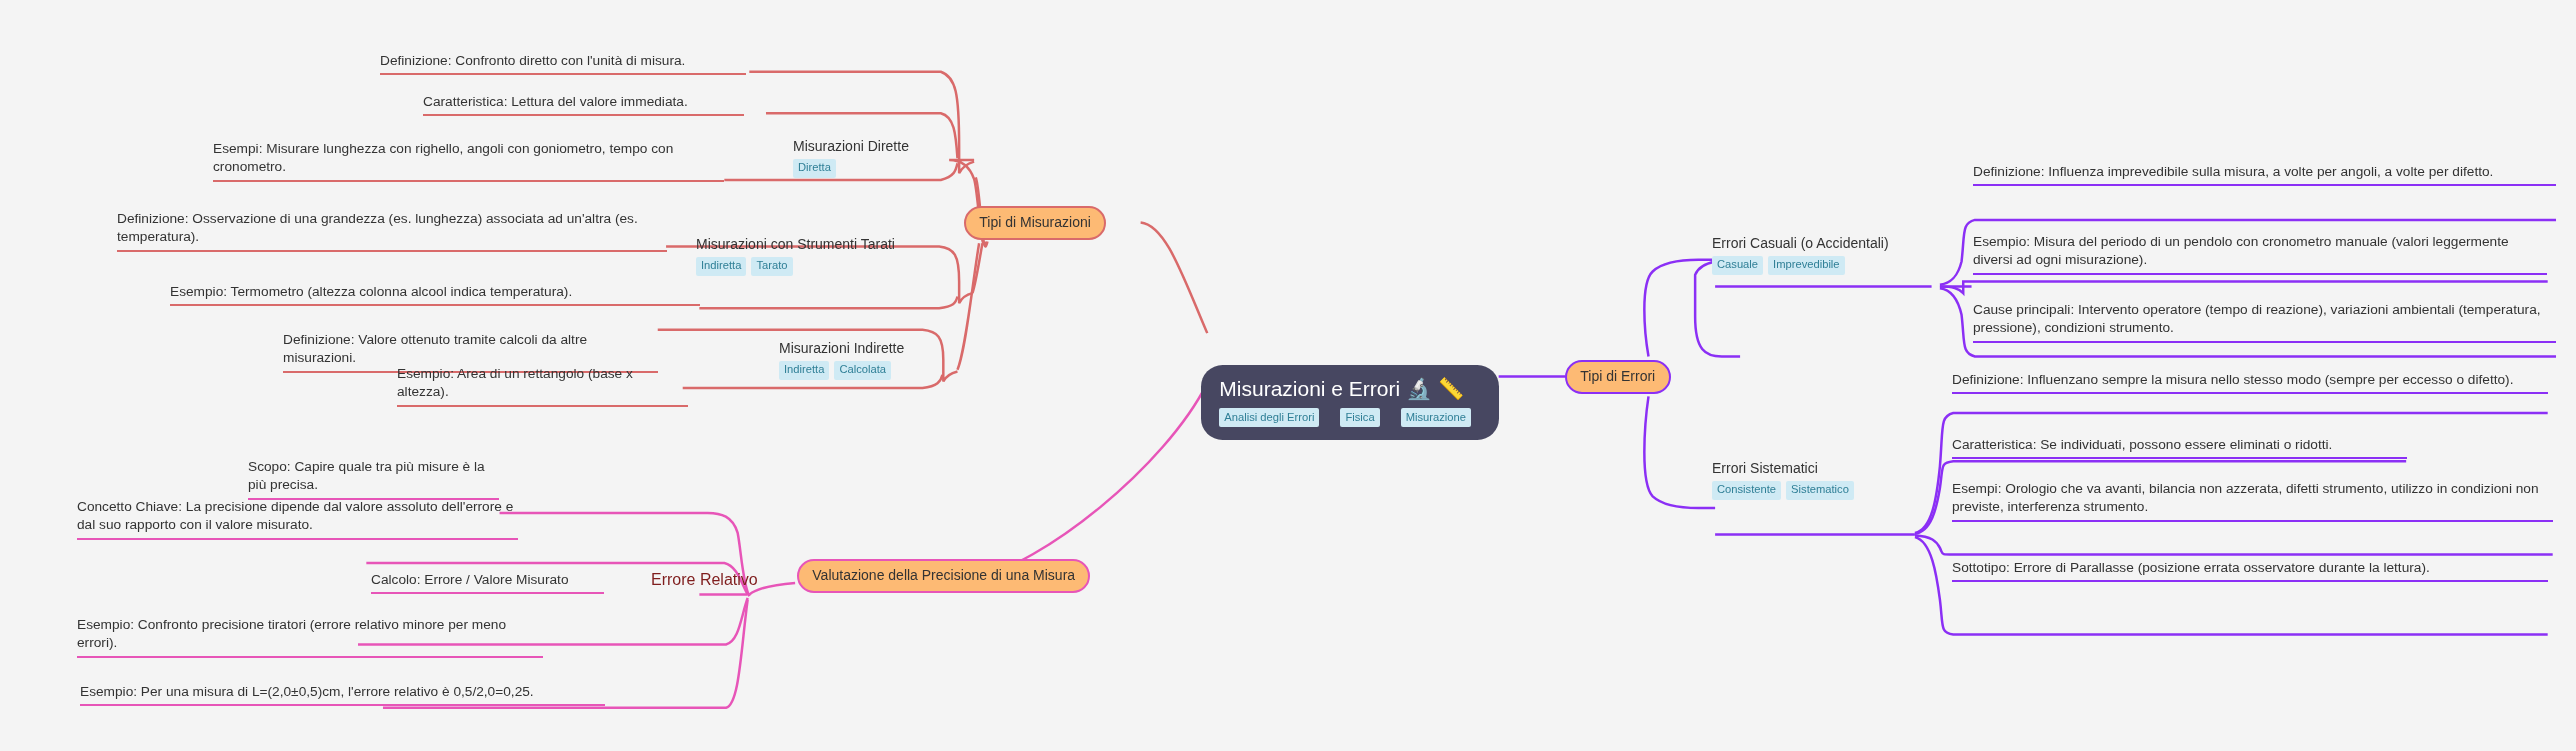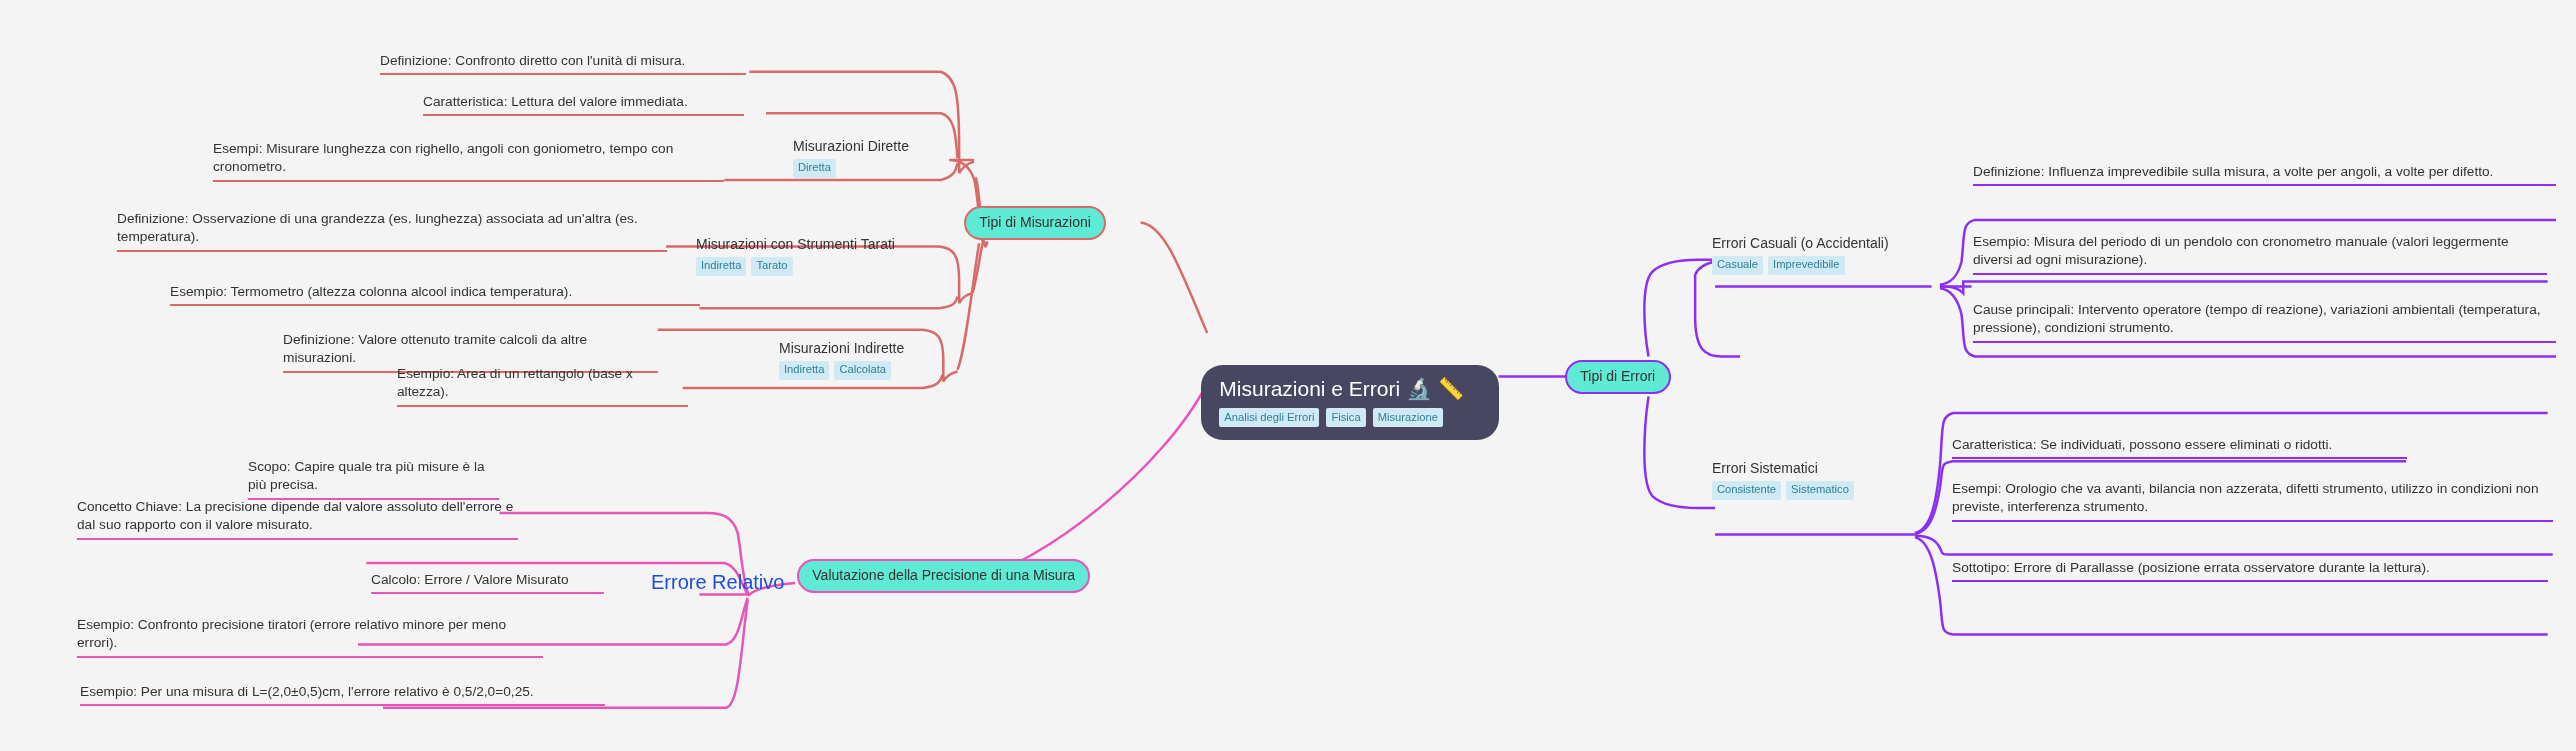--- a/index.html
+++ b/index.html
@@ -43,34 +43,34 @@
   .root-title {
     font-size: 21px;
     line-height: 1.15;
     color: #ffffff;
     white-space: nowrap;
     font-weight: 400;
   }
   .root-tags {
     margin-top: 7.5px;
     display: flex;
-    gap: 7px;
+    gap: 21px;
   }
   .tag {
     background: #cfeaf4;
     color: #2f7f96;
     font-size: 11.2px;
     line-height: 1;
     padding: 3.3px 5px 4.2px 5px;
     border-radius: 2px;
     white-space: nowrap;
   }
   
   .pill {
-    background: #5eead4;
+    background: #fdba74;
     border-radius: 18.3px;
     padding: 6.7px 13.3px 7.5px 13.3px;
     font-size: 14px;
     line-height: 1.1;
     white-space: nowrap;
     color: #333333;
   }
   .pill.red   { border: 2.5px solid #d96a6a; }
   .pill.pink  { border: 2.5px solid #e755b8; }
   .pill.purple{ border: 2.5px solid #8b2ff5; }
@@ -91,22 +91,22 @@
   .leaf {
     font-size: 13.7px;
     line-height: 1.35;
     color: #333333;
     padding-bottom: 3px;
   }
   .leaf.red    { border-bottom: 2.1px solid #d96a6a; }
   .leaf.pink   { border-bottom: 2.1px solid #e755b8; }
   .leaf.purple { border-bottom: 2.1px solid #8b2ff5; }
   .label-plain {
-    font-size: 20px;
-    color: #1d4ed8;
+    font-size: 16px;
+    color: #7f1d1d;
     white-space: nowrap;
   }
 </style>
 </head>
 <body>
 
 <div id="canvas">
 
   <svg class="links" viewBox="0 0 3094 903" xmlns="http://www.w3.org/2000/svg">
     <g fill="none" stroke-width="3">
@@ -260,20 +260,23 @@
     <span>Cause principali: Intervento operatore (tempo di reazione), variazioni ambientali (temperatura, pressione), condizioni strumento.</span>
   </div>
 
   <div class="node sub" style="left:1712px; top:460px;">
     <div class="sub-title">Errori Sistematici</div>
     <div class="sub-tags">
       <span class="tag">Consistente</span>
       <span class="tag">Sistematico</span>
     </div>
   </div>
+  <div class="node leaf purple" style="left:1952px; top:371px; width:596px;">
+    <span>Definizione: Influenzano sempre la misura nello stesso modo (sempre per eccesso o difetto).</span>
+  </div>
   <div class="node leaf purple" style="left:1952px; top:436px; width:455px;">
     <span>Caratteristica: Se individuati, possono essere eliminati o ridotti.</span>
   </div>
   <div class="node leaf purple" style="left:1952px; top:480px; width:601px;">
     <span>Esempi: Orologio che va avanti, bilancia non azzerata, difetti strumento, utilizzo in condizioni non previste, interferenza strumento.</span>
   </div>
   <div class="node leaf purple" style="left:1952px; top:559px; width:596px;">
     <span>Sottotipo: Errore di Parallasse (posizione errata osservatore durante la lettura).</span>
   </div>
 

